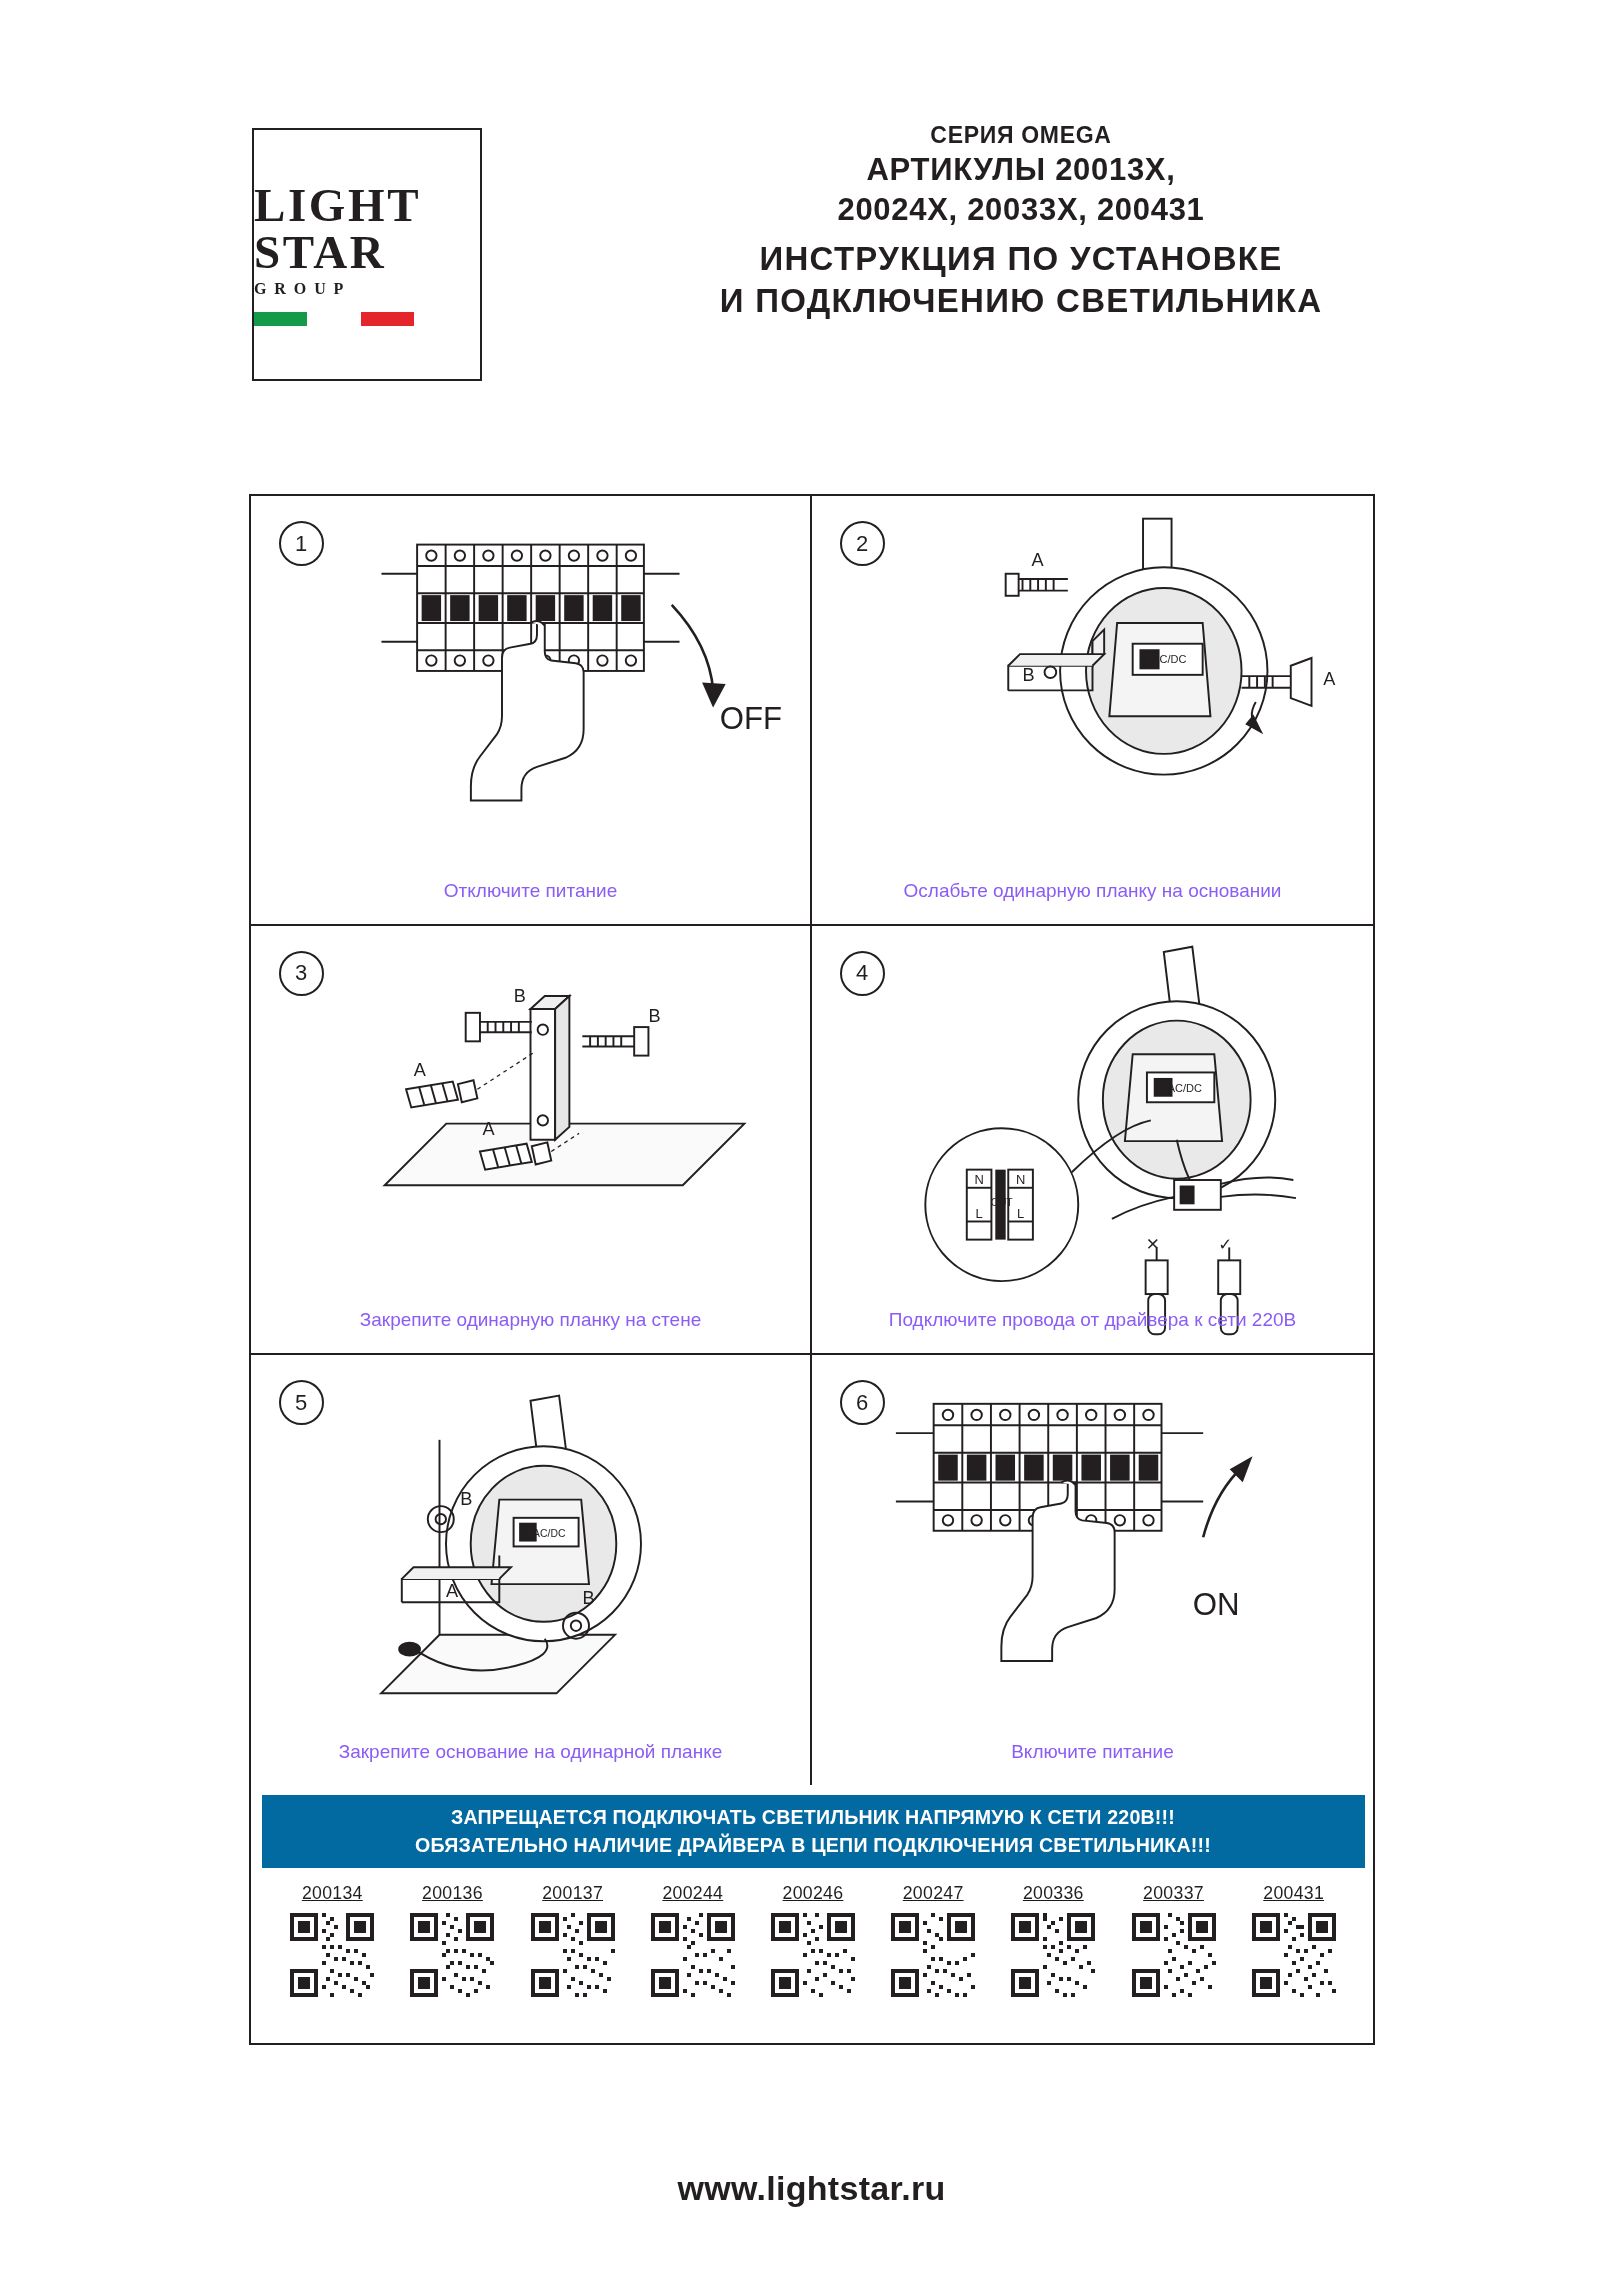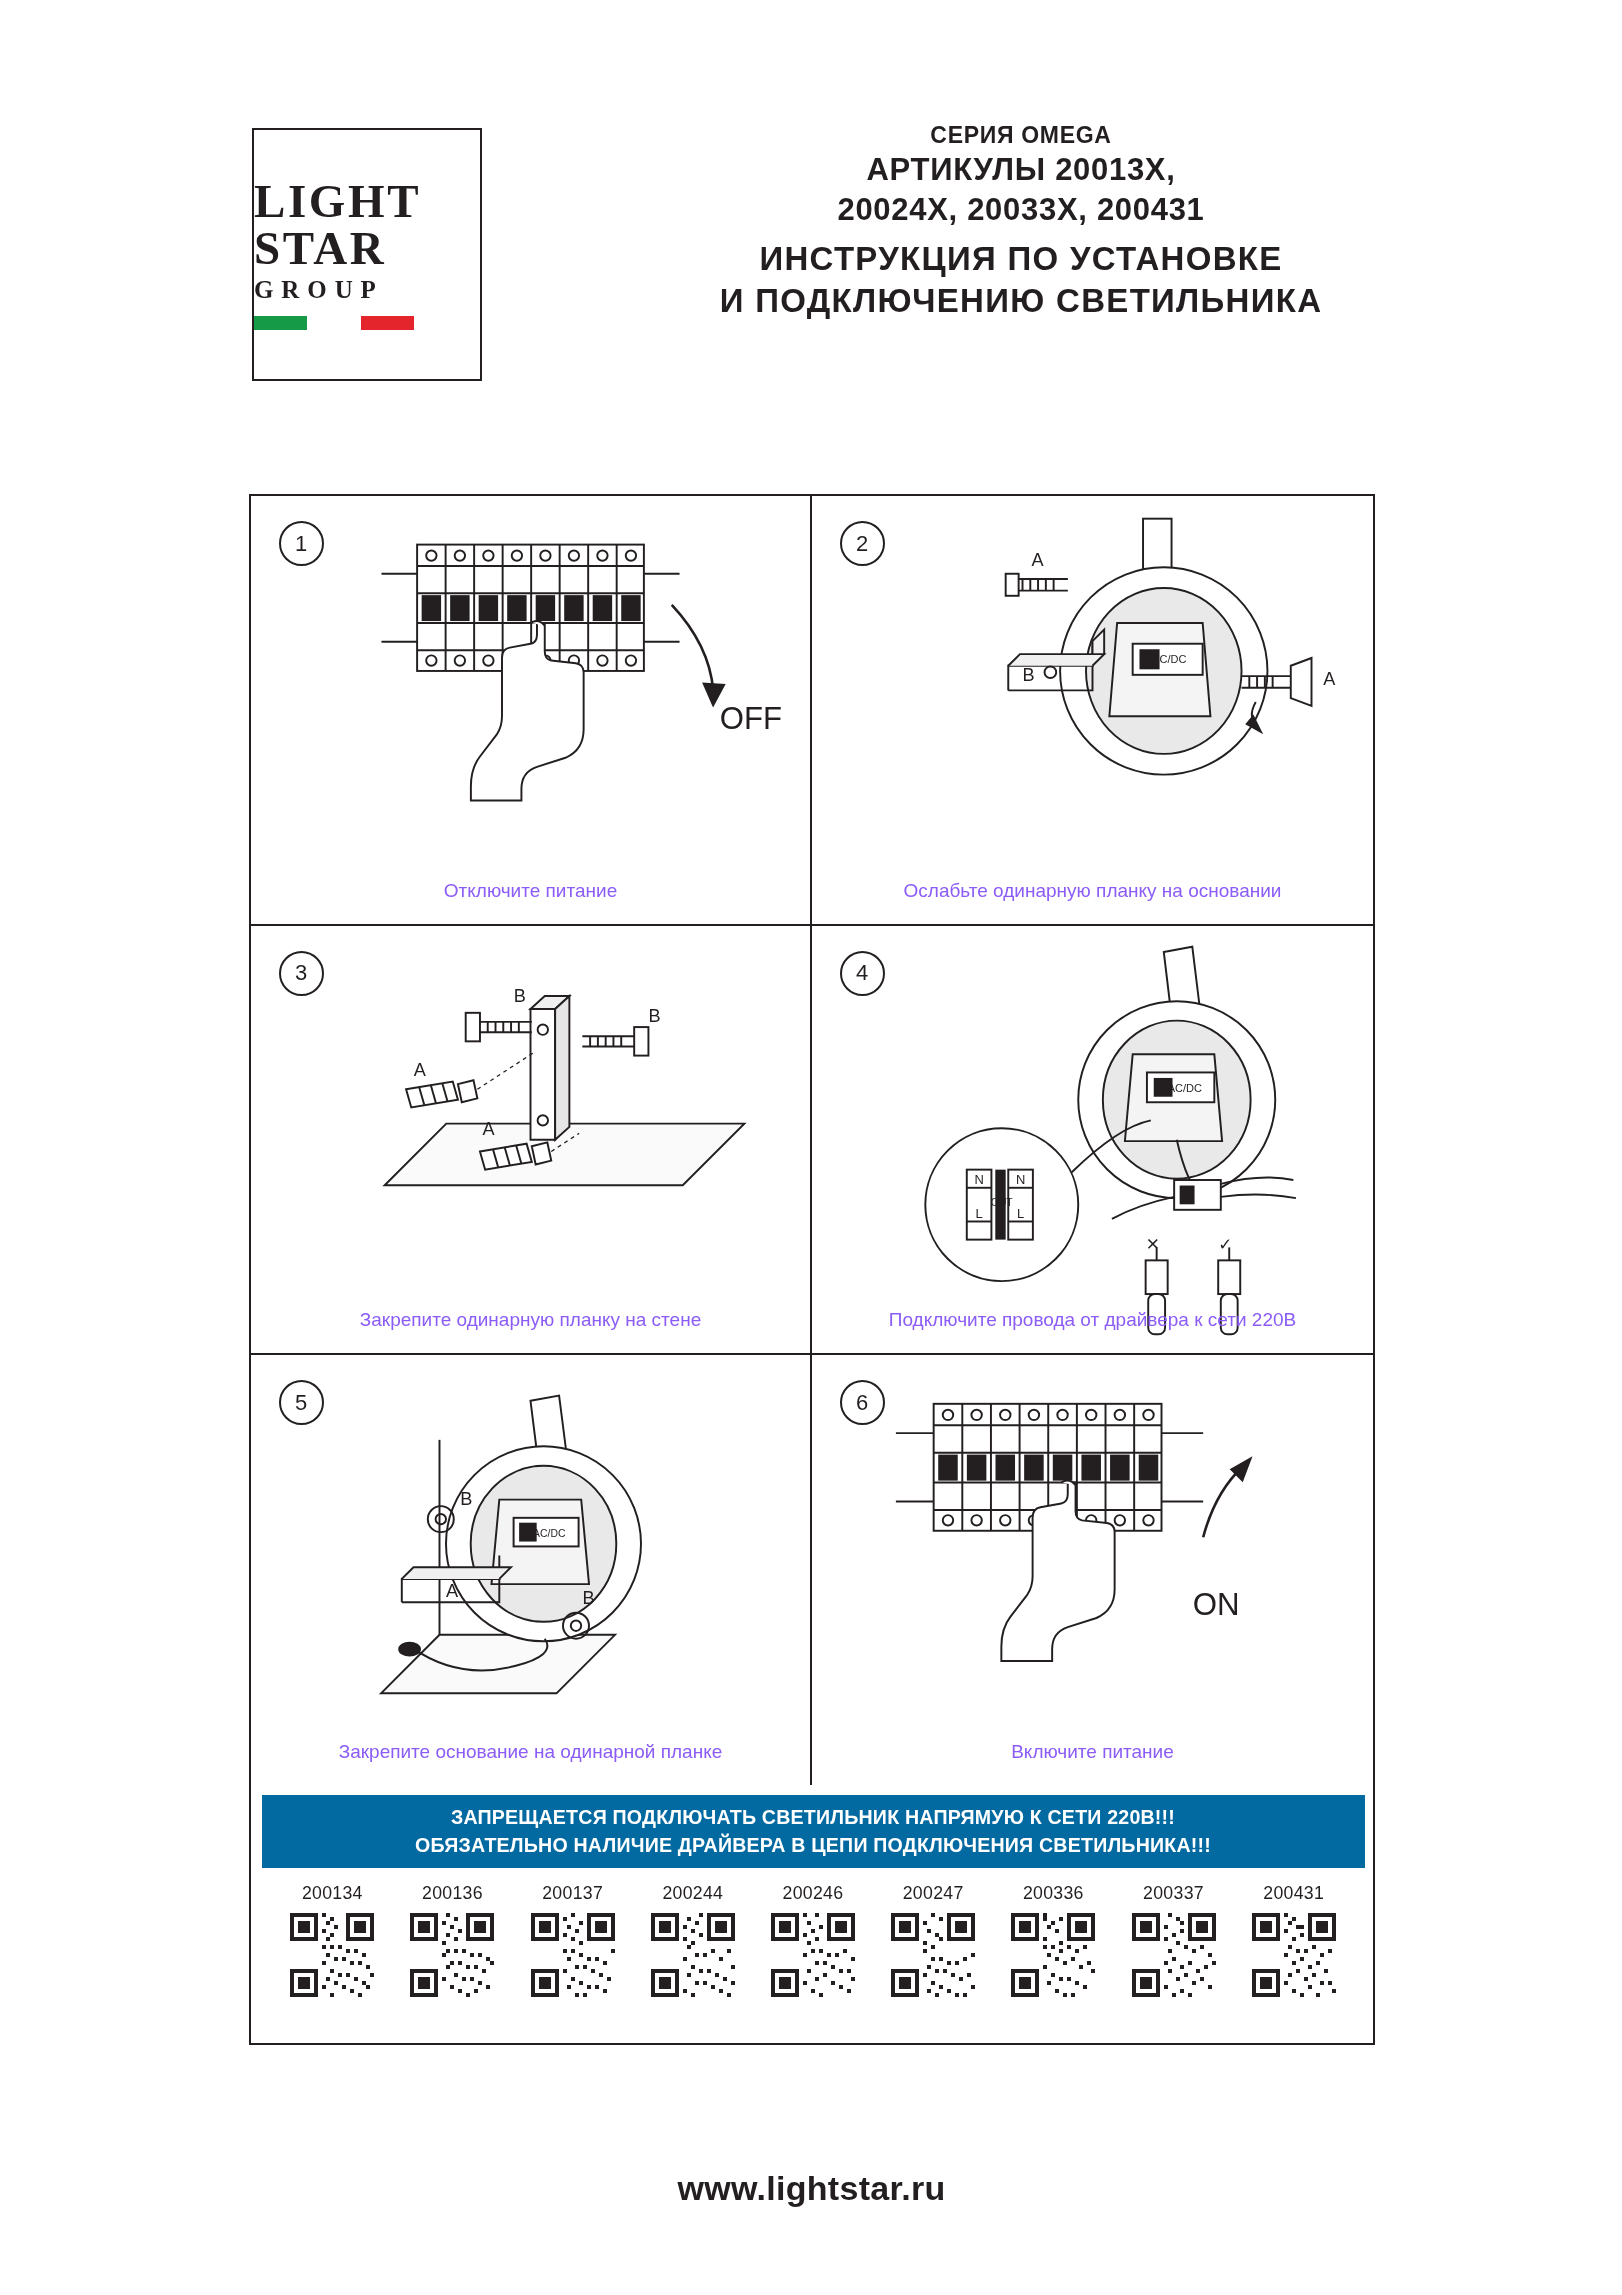--- a/index.html
+++ b/index.html
@@ -39,21 +39,21 @@
   }
   .logo-line {
     font-family: "Liberation Serif", serif;
     font-weight: bold;
     letter-spacing: 1.3px;
     color: #231f20;
     line-height: 1.0;
   }
   .logo-light { font-size: 47px; letter-spacing: 2.6px; }
   .logo-star  { font-size: 47px; letter-spacing: 2.6px; }
-  .logo-group { font-size: 25px; letter-spacing: 7.9px; margin-top: 5.2px; }
+  .logo-group { font-size: 16px; letter-spacing: 7.9px; margin-top: 5.2px; }
   .flag {
     margin-top: 14.4px;
     width: 160px;
     height: 14.4px;
     display: flex;
   }
   .flag span { flex: 1 1 33.33%; }
 
   .title-block {
     position: absolute;
@@ -164,20 +164,21 @@
   
   .qr-strip {
     position: absolute;
     left: 10.5px;
     top: 1387px;
     width: 1103px;
     display: flex;
     justify-content: space-between;
     padding: 0 18.3px;
     box-sizing: border-box;
+    text-decoration: underline;
   }
   .qr-item {
     width: 105px;
     display: flex;
     flex-direction: column;
     align-items: center;
   }
   .qr-label {
     font-size: 17.7px;
     color: #231f20;

